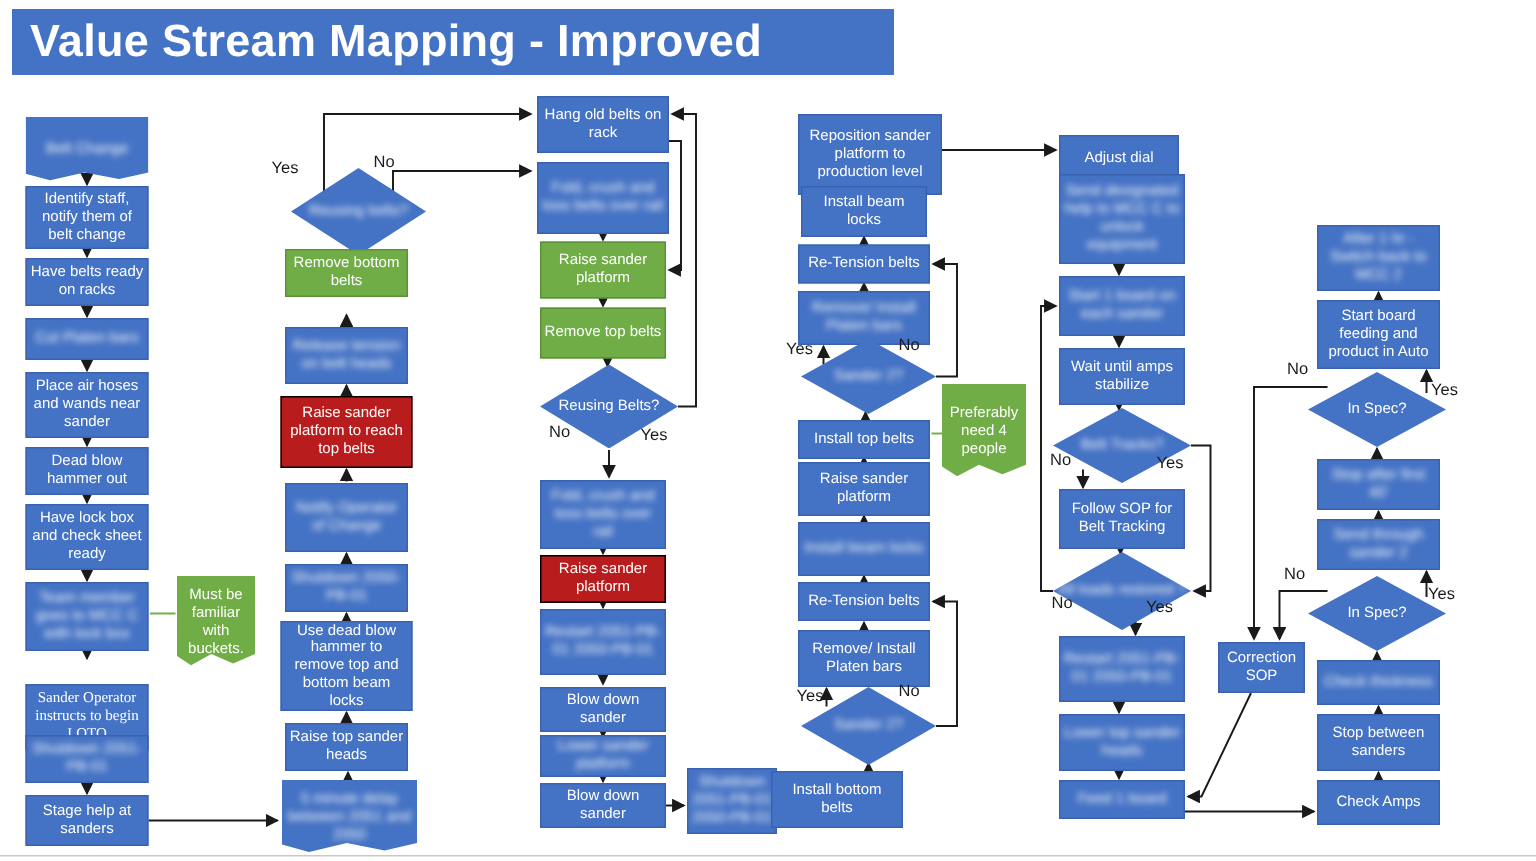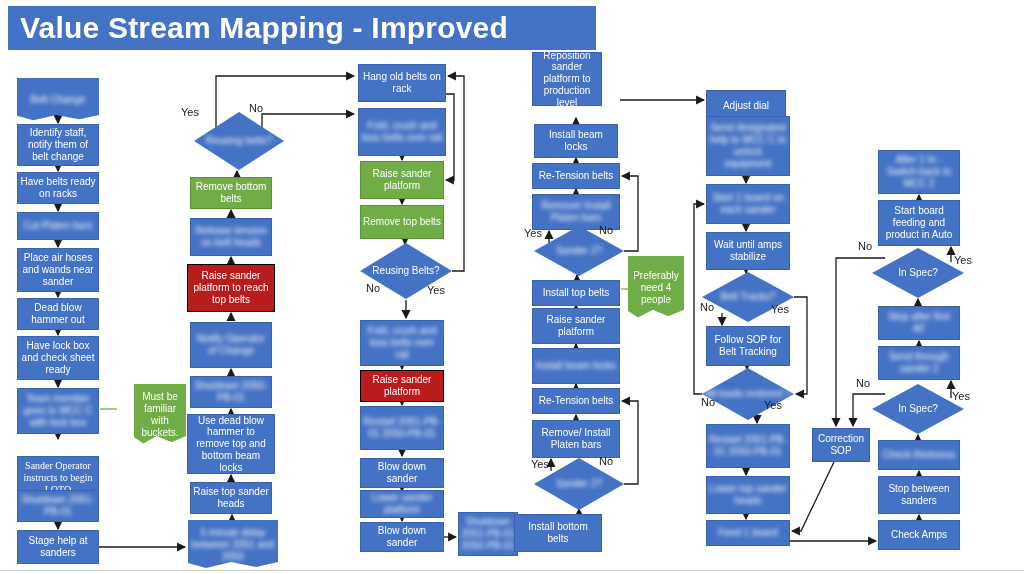--- a/index.html
+++ b/index.html
@@ -137,27 +137,27 @@
     </div>
     <div class="node box blue" style="left: 17px; top: 456px; width: 82px; height: 44px; font-family: Liberation Serif, serif;">
       <span class="txt">Sander Operator instructs to begin LOTO</span>
     </div>
     <div class="node box blue blur" style="left: 17px; top: 490px; width: 82px; height: 32px;">
       <span class="txt">Shutdown 2051-PB-01</span>
     </div>
     <div class="node box blue" style="left: 17px; top: 530px; width: 82px; height: 34px;">
       <span class="txt">Stage help at sanders</span>
     </div>
-    <div class="node callout green" style="left: 118px; top: 384px; width: 52px; height: 62px; margin-left: 16px;">
+    <div class="node callout green" style="left: 118px; top: 384px; width: 52px; height: 62px;">
       <span class="txt">Must be familiar with buckets.</span>
     </div>
     <div class="node diamond blue blur" style="left: 194px; top: 112px; width: 90px; height: 58px;">
       <span class="txt">Reusing belts?</span>
     </div>
-    <div class="node box green" style="left: 190px; top: 177px; width: 82px; height: 32px;">
+    <div class="node box green" style="left: 190px; top: 166px; width: 82px; height: 32px;">
       <span class="txt">Remove bottom belts</span>
     </div>
     <div class="node box blue blur" style="left: 190px; top: 218px; width: 82px; height: 38px;">
       <span class="txt">Release tension on belt heads</span>
     </div>
     <div class="node box black" style="left: 187px; top: 264px; width: 88px; height: 48px;">
       <span class="txt">Raise sander platform to reach top belts</span>
     </div>
     <div class="node box blue blur" style="left: 190px; top: 322px; width: 82px; height: 46px;">
       <span class="txt">Notify Operator of Change</span>
@@ -206,21 +206,21 @@
     </div>
     <div class="node box blue" style="left: 360px; top: 522px; width: 84px; height: 30px;">
       <span class="txt">Blow down sander</span>
     </div>
     <div class="node box blue blur" style="left: 458px; top: 512px; width: 60px; height: 44px;">
       <span class="txt">Shutdown 2051-PB-01 2050-PB-01</span>
     </div>
     <div class="node box blue" style="left: 514px; top: 514px; width: 88px; height: 38px;">
       <span class="txt">Install bottom belts</span>
     </div>
-    <div class="node box blue" style="left: 532px; top: 52px; width: 70px; height: 54px; align-items: center;">
+    <div class="node box blue" style="left: 532px; top: 76px; width: 96px; height: 54px; align-items: center;">
       <span class="txt">Reposition sander platform to production level</span>
     </div>
     <div class="node box blue" style="left: 534px; top: 124px; width: 84px; height: 34px; text-align: center;">
       <span class="txt">Install beam locks</span>
     </div>
     <div class="node box blue" style="left: 532px; top: 163px; width: 88px; height: 26px;">
       <span class="txt">Re-Tension belts</span>
     </div>
     <div class="node box blue blur" style="left: 532px; top: 194px; width: 88px; height: 36px;">
       <span class="txt">Remove/ Install Platen bars</span>

